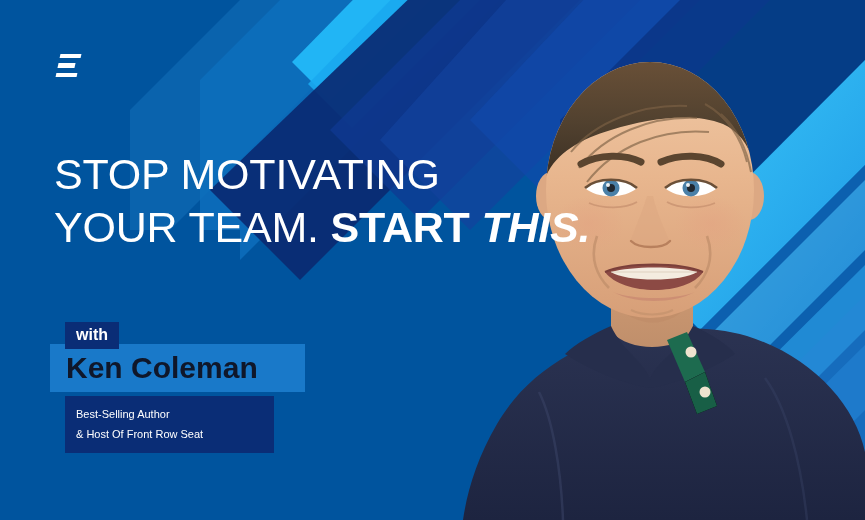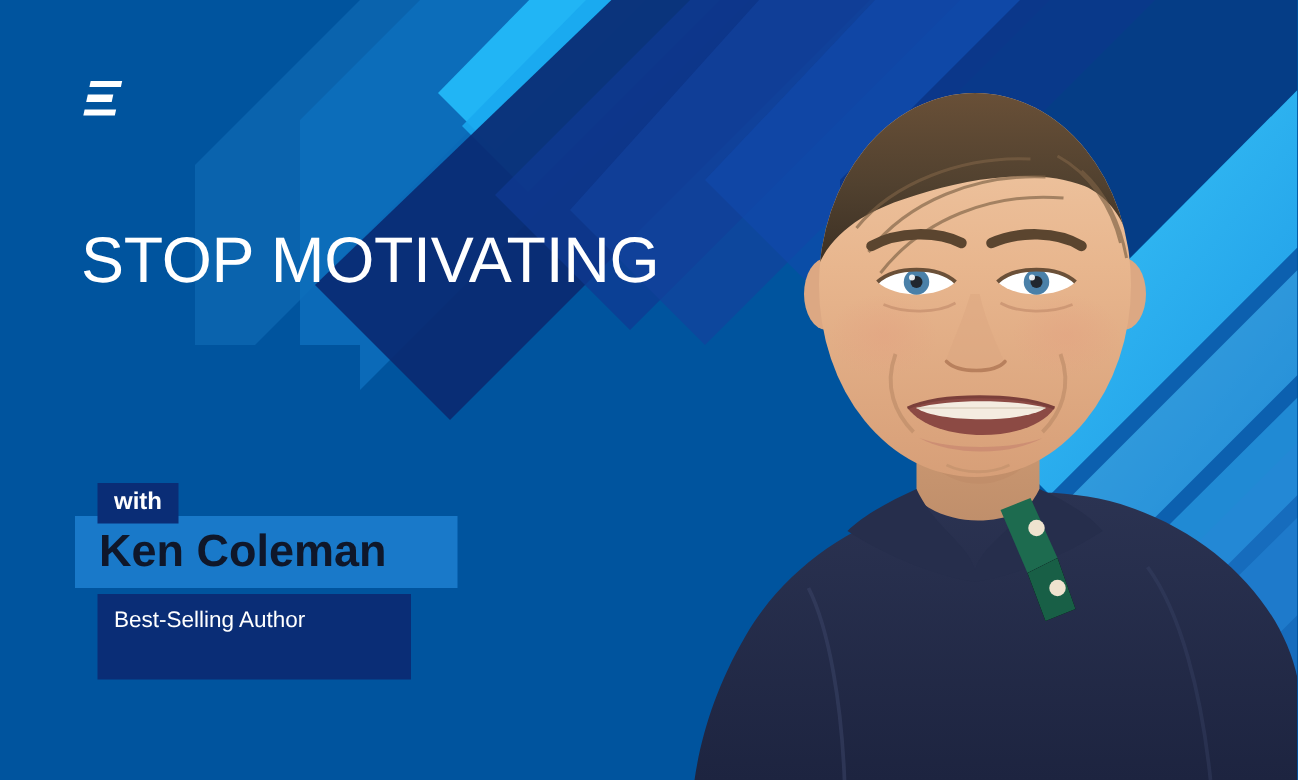--- a/index.html
+++ b/index.html
@@ -111,21 +111,21 @@
     position:absolute;
     left:65px; top:396px;
     width:209px; height:57px;
     background:#0a2d76;
     z-index:6;
     padding:8px 0 0 11px;
   }
   .role-band span {
     display:block;
     color:#ffffff;
-    font-size:15px;
+    font-size:11px;
     line-height:20px;
     white-space:nowrap;
   }
 
   
   .portrait {
     position:absolute;
     right:0; bottom:0;
     width:430px; height:520px;
     z-index:5;
@@ -182,32 +182,34 @@
   <div class="logo">
     <span class="logo-e">
       <i></i>
         <i></i>
         <i></i>
     </span>
   </div>
 
   <div class="headline">
     <span class="ln">STOP MOTIVATING</span>
+    <span class="ln"><span>YOUR TEAM.</span> <span class="bold">START</span> <span class="bolditalic">THIS.</span></span>
   </div>
 
   <div class="name-band">
     <span>Ken Coleman</span>
   </div>
 
   <div class="with-badge">
     <span>with</span>
   </div>
 
   <div class="role-band">
     <span>Best-Selling Author</span>
+    <span>&amp; Host Of Front Row Seat</span>
   </div>
 
   <div class="portrait">
     <svg viewBox="0 0 430 520" xmlns="http://www.w3.org/2000/svg">
       <defs>
         <linearGradient id="skin" x1="0" y1="0" x2="0" y2="1">
           <stop offset="0%" stop-color="#f0c9a6"></stop>
           <stop offset="45%" stop-color="#e8b68e"></stop>
           <stop offset="100%" stop-color="#d79f78"></stop>
         </linearGradient>

